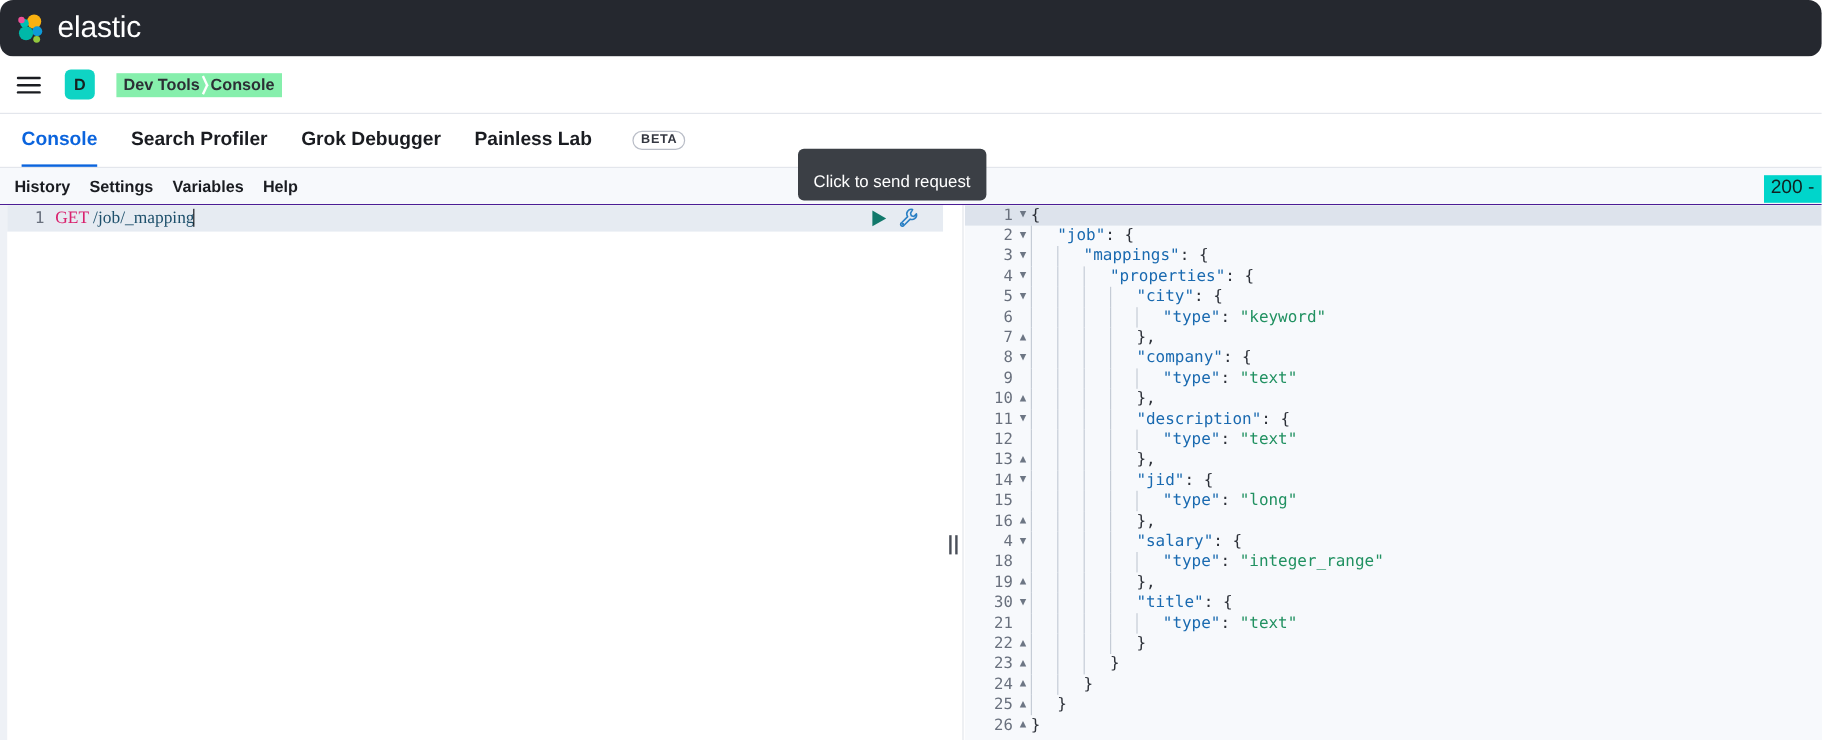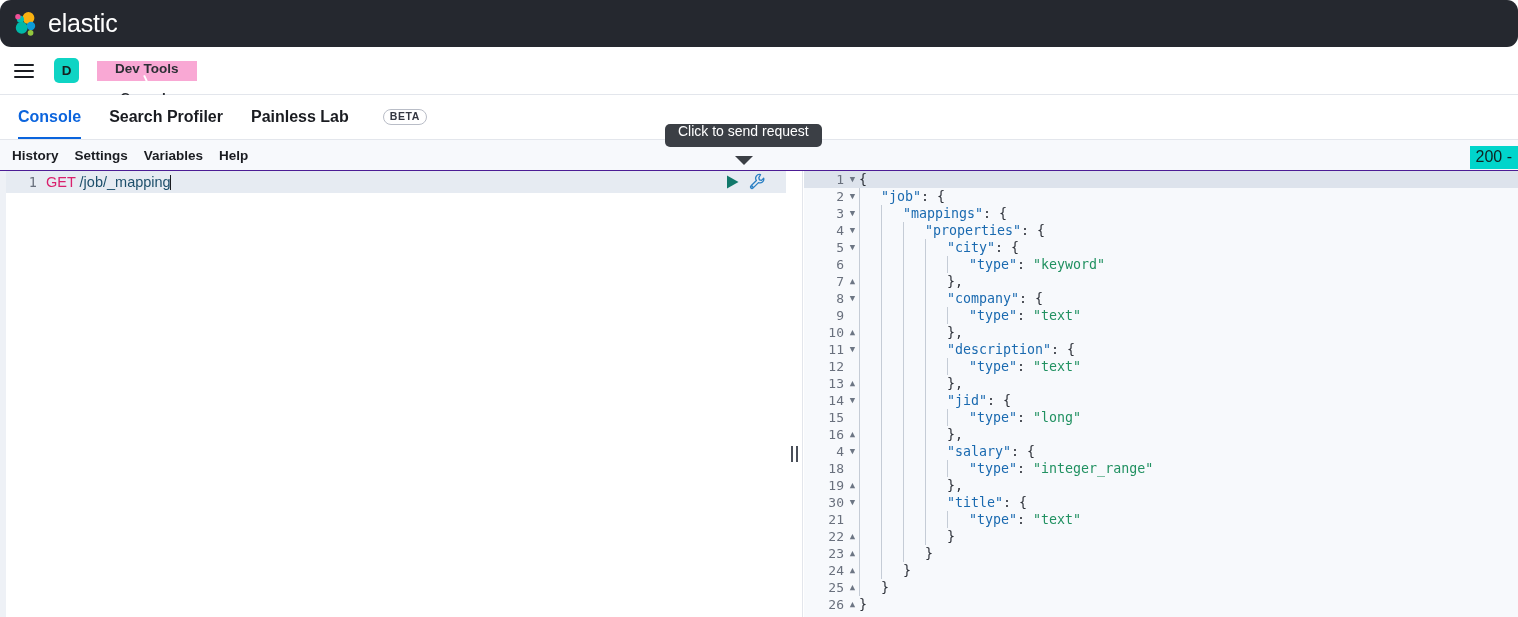--- a/index.html
+++ b/index.html
@@ -83,26 +83,25 @@
     border-radius: 5px;
     background: #0fd4c4;
     color: #16201f;
     font-size: 13.5px; font-weight: 700;
     display: flex; align-items: center; justify-content: center;
     cursor: pointer;
   }
   #breadcrumb {
     margin-left: 18px;
     height: 20px;
-    background: #f9a8d4;
+    background: #86efac;
     display: flex; align-items: center;
     font-size: 13.5px;
     color: #2c2f35;
-    padding: 0 18px;
-    flex-direction: column;
+    padding: 0 6px;
   }
   .crumb { font-weight: 600; white-space: nowrap; cursor: pointer; }
   .crumb-sep {
     width: 11px; height: 14px; position: relative;
     margin: 0 -1px;
     flex: 0 0 auto;
   }
   .crumb-sep::before,
   .crumb-sep::after {
     content: ''; position: absolute;
@@ -204,21 +203,21 @@
   .ln {
     width: 40px;
     text-align: right;
     padding-right: 9px;
     font-family: "DejaVu Sans Mono", "Liberation Mono", monospace;
     font-size: 13.5px;
     color: #69707d;
     flex: 0 0 auto;
   }
   #request-code {
-    font-family: Liberation Sans, sans-serif;
+    font-family: Liberation Serif, serif;
     font-size: 14.5px;
     white-space: pre;
     line-height: 22px;
   }
   .tok-method { color: #d9206d; }
   .tok-url { color: #1d4f6b; }
   .caret {
     display: inline-block;
     width: 1px; height: 15px;
     background: #1a1c21;
@@ -338,20 +337,23 @@
   </div>
 
 </div>
 
 <div id="tab-bar">
   <div class="tab active">
     <span>Console</span>
   </div>
   <div class="tab">
     <span>Search Profiler</span>
+  </div>
+  <div class="tab">
+    <span>Grok Debugger</span>
   </div>
   <div class="tab">
     <span>Painless Lab</span>
     <span class="beta-badge">BETA</span>
   </div>
 </div>
 
 <div id="console-menu">
   <div class="menu-item">History</div>
   <div class="menu-item">Settings</div>
@@ -413,15 +415,15 @@
       <div class="res-row"><span class="res-ln">22</span><span class="fold">▲</span><span class="res-code"><span class="indent-guide"></span><span class="indent-guide"></span><span class="indent-guide"></span><span class="indent-guide"></span><span class="j-punc">}</span></span></div>
       <div class="res-row"><span class="res-ln">23</span><span class="fold">▲</span><span class="res-code"><span class="indent-guide"></span><span class="indent-guide"></span><span class="indent-guide"></span><span class="j-punc">}</span></span></div>
       <div class="res-row"><span class="res-ln">24</span><span class="fold">▲</span><span class="res-code"><span class="indent-guide"></span><span class="indent-guide"></span><span class="j-punc">}</span></span></div>
       <div class="res-row"><span class="res-ln">25</span><span class="fold">▲</span><span class="res-code"><span class="indent-guide"></span><span class="j-punc">}</span></span></div>
       <div class="res-row"><span class="res-ln">26</span><span class="fold">▲</span><span class="res-code"><span class="j-punc">}</span></span></div>
     </div>
 
 </div>
 
 <div id="tooltip-wrap" style="position:absolute; left:665px; top:124px;">
-  <div style="background:#3b3f45; color:#ffffff; font-size:14px; padding:0 13px 9px; border-radius:5px; white-space:nowrap; line-height:1;">Click to send request</div>
+  <div style="background:#3b3f45; color:#ffffff; font-size:14px; padding:20px 13px 9px; border-radius:5px; white-space:nowrap; line-height:1;">Click to send request</div>
   <div style="position:absolute; left:70px; top:32px; width:0; height:0; border-left:9px solid transparent; border-right:9px solid transparent; border-top:9px solid #3b3f45;"></div>
 </div>
 
 </body></html>

